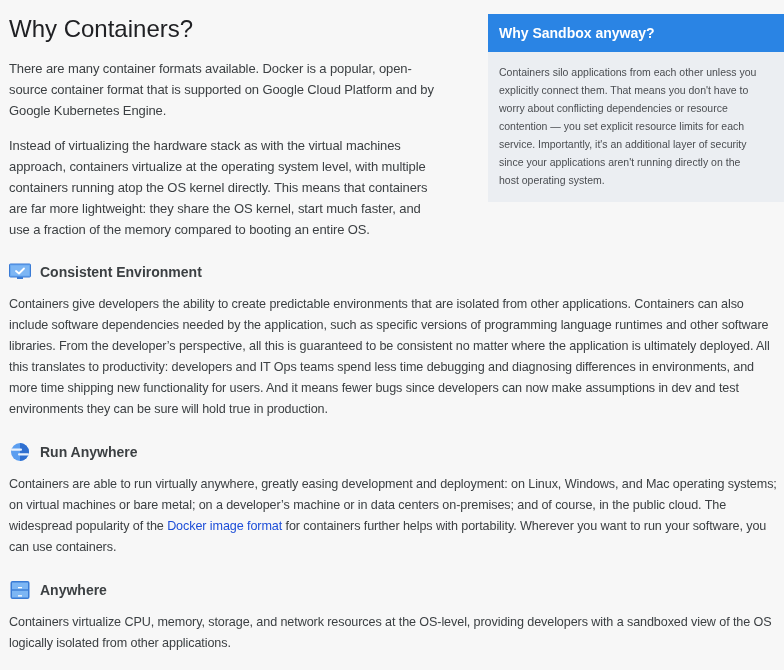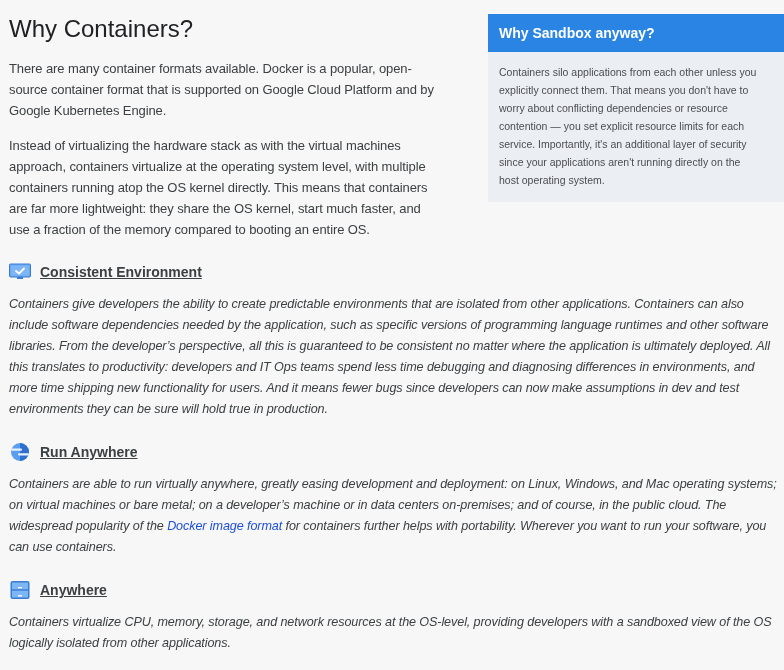--- a/index.html
+++ b/index.html
@@ -41,27 +41,27 @@
     }
     .aside-body {
       padding: 11px 26px 13px 11px;
       font-size: 10.5px;
       line-height: 18px;
       color: #4a4d51;
       width: 296px;
     }
     .section { position: absolute; left: 9px; width: 768px; }
     .sec-head {
-      display: flex; align-items: center; height: 20px; margin-bottom: 12px; text-decoration: underline;
+      display: flex; align-items: center; height: 20px; margin-bottom: 12px;
     }
     .sec-icon { width: 22px; height: 20px; margin-right: 9px; display: inline-block; }
     .sec-title {
       font-weight: 700; font-size: 14px; color: #3c4043;
     }
-    .section p.body { font-size: 12.6px; line-height: 21px; font-style: italic; }
+    .section p.body { font-size: 12.6px; line-height: 21px; }
     a.link { color: #1d4ed8; text-decoration: none; }
   </style>
 </head>
 <body>
 
 <div class="page">
 
   <div class="intro">
     <h1 class="title">Why Containers?</h1>
     <p class="body">There are many container formats available. Docker is a popular, open-source container format that is supported on Google Cloud Platform and by Google Kubernetes Engine.</p>

